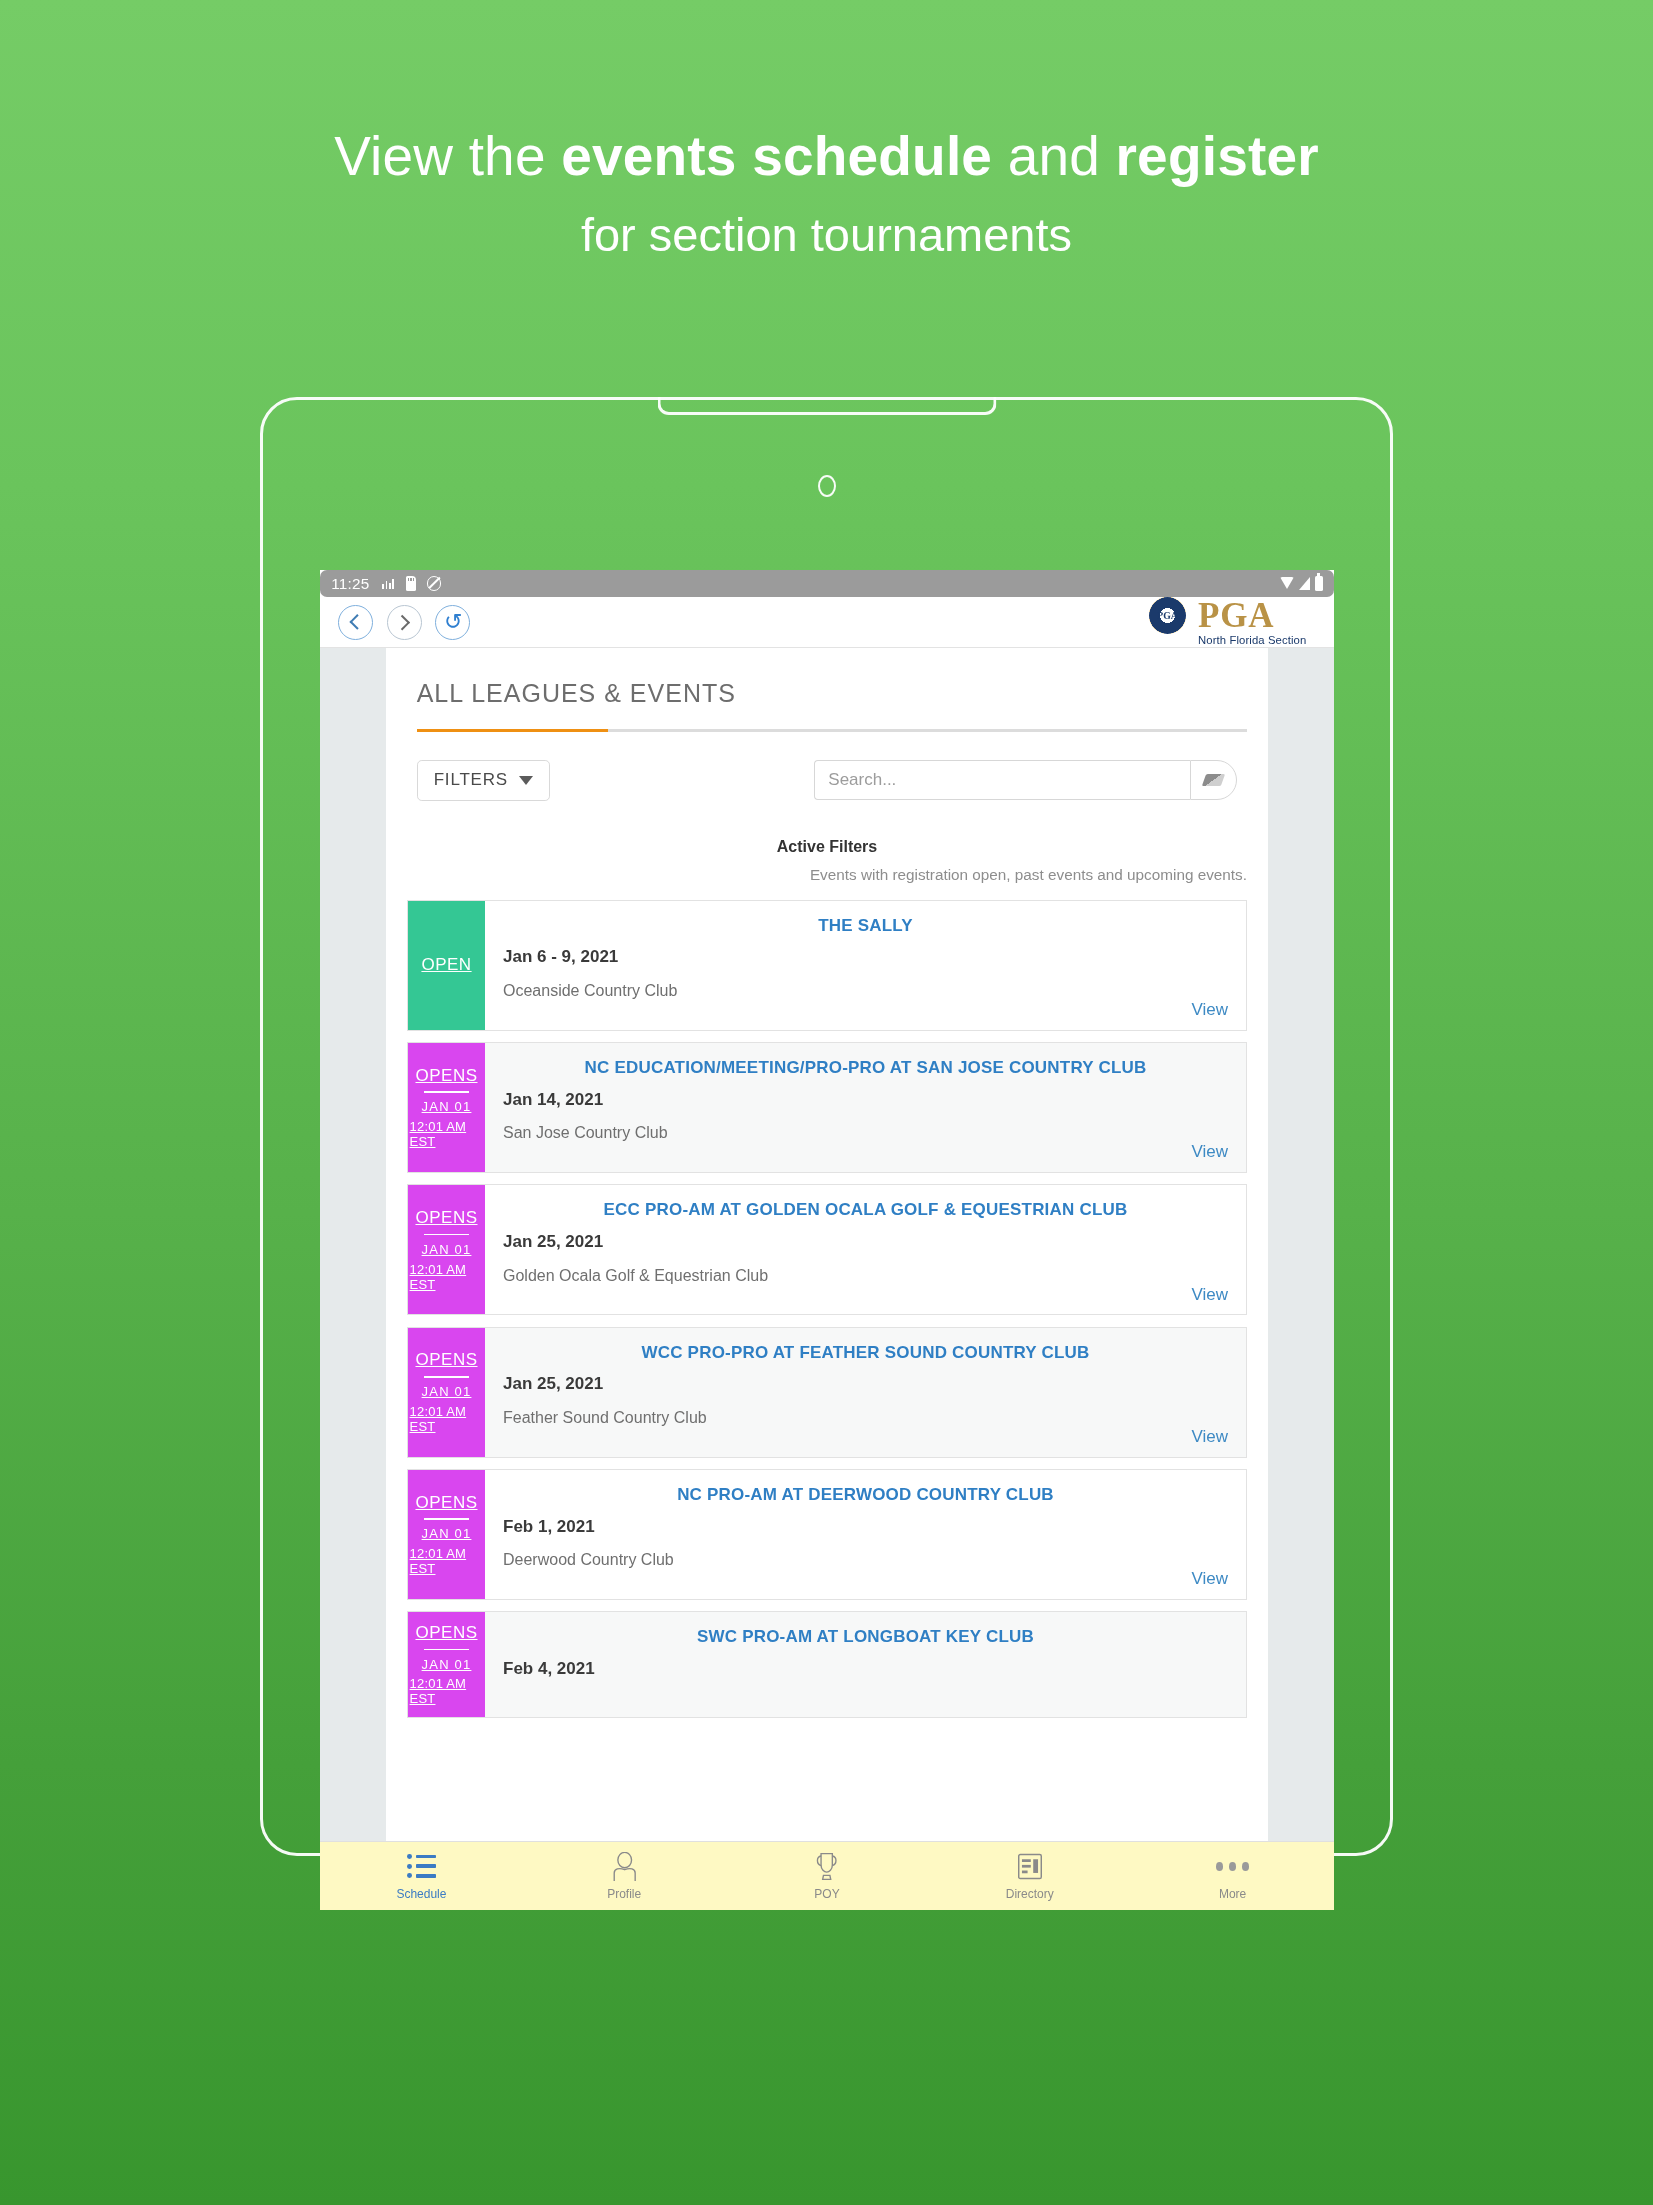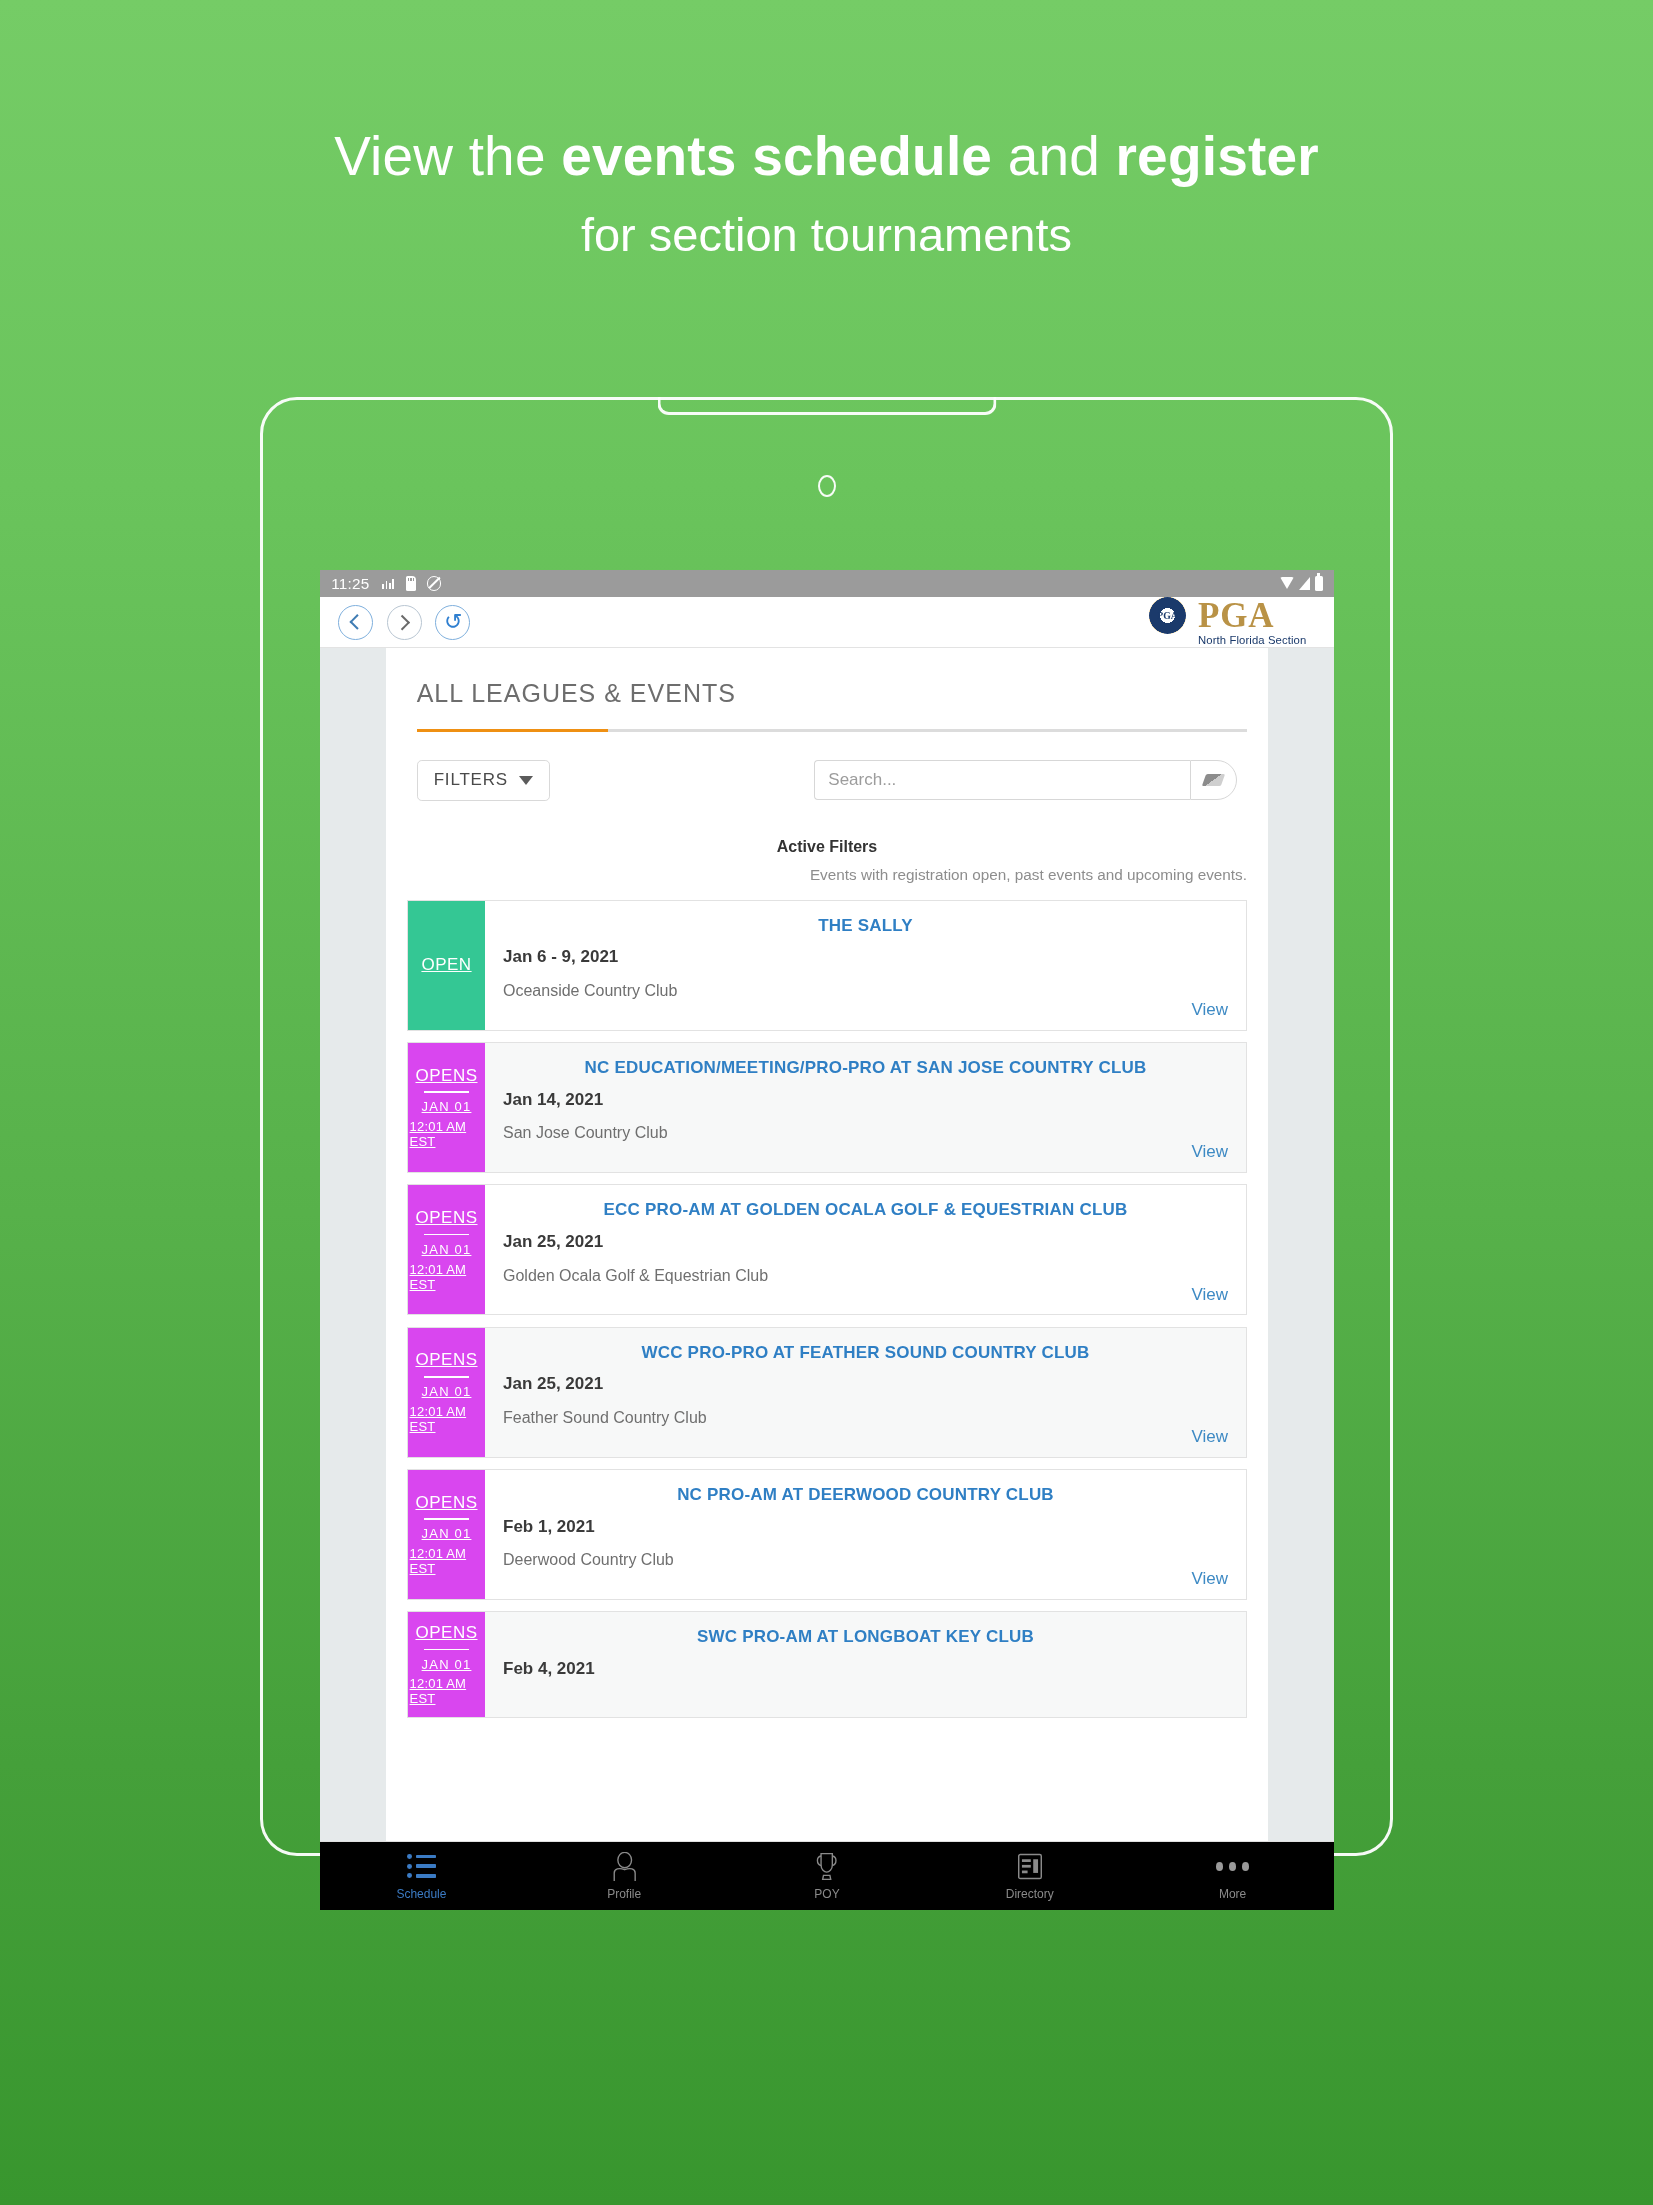--- a/index.html
+++ b/index.html
@@ -88,20 +88,21 @@
   }
 
   
   .statusbar {
     height: 27px;
     background: #9b9b9b;
     display: flex;
     align-items: center;
     padding: 0 11.3px;
     color: #ffffff;
+    border-radius: 7px;
   }
   .sb-time { font-size: 15.3px; letter-spacing: 0.2px; }
   .sb-left-icons { display: flex; align-items: center; gap: 10.5px; margin-left: 13px; }
   .sb-spacer { flex: 1; }
   .sb-right-icons { display: flex; align-items: center; gap: 4.8px; }
 
   .ic-sd { width: 10.5px; height: 14.5px; background: #ffffff; border-radius: 1.6px 4px 1.6px 1.6px; position: relative; }
   .ic-sd::after { content:""; position:absolute; top:1.6px; left:1.6px; width:7.3px; height:3.2px;
                   background: repeating-linear-gradient(90deg,#9b9b9b 0 1.2px, transparent 1.2px 2.4px); }
   .ic-noalarm { width: 14.5px; height: 14.5px; border: 1.6px solid #ffffff; border-radius: 50%; position: relative; }
@@ -311,21 +312,21 @@
   .card-view {
     margin-top: auto;
     align-self: flex-end;
     font-size: 17px;
     color: #3e8ac4;
   }
 
   
   .tabbar {
     height: 69px;
-    background: #000000;
+    background: #fef9c3;
     border-top: 0.8px solid #e0e0e0;
     display: flex;
     align-items: center;
   }
   .tab {
     flex: 1;
     display: flex;
     flex-direction: column;
     align-items: center;
     justify-content: center;

